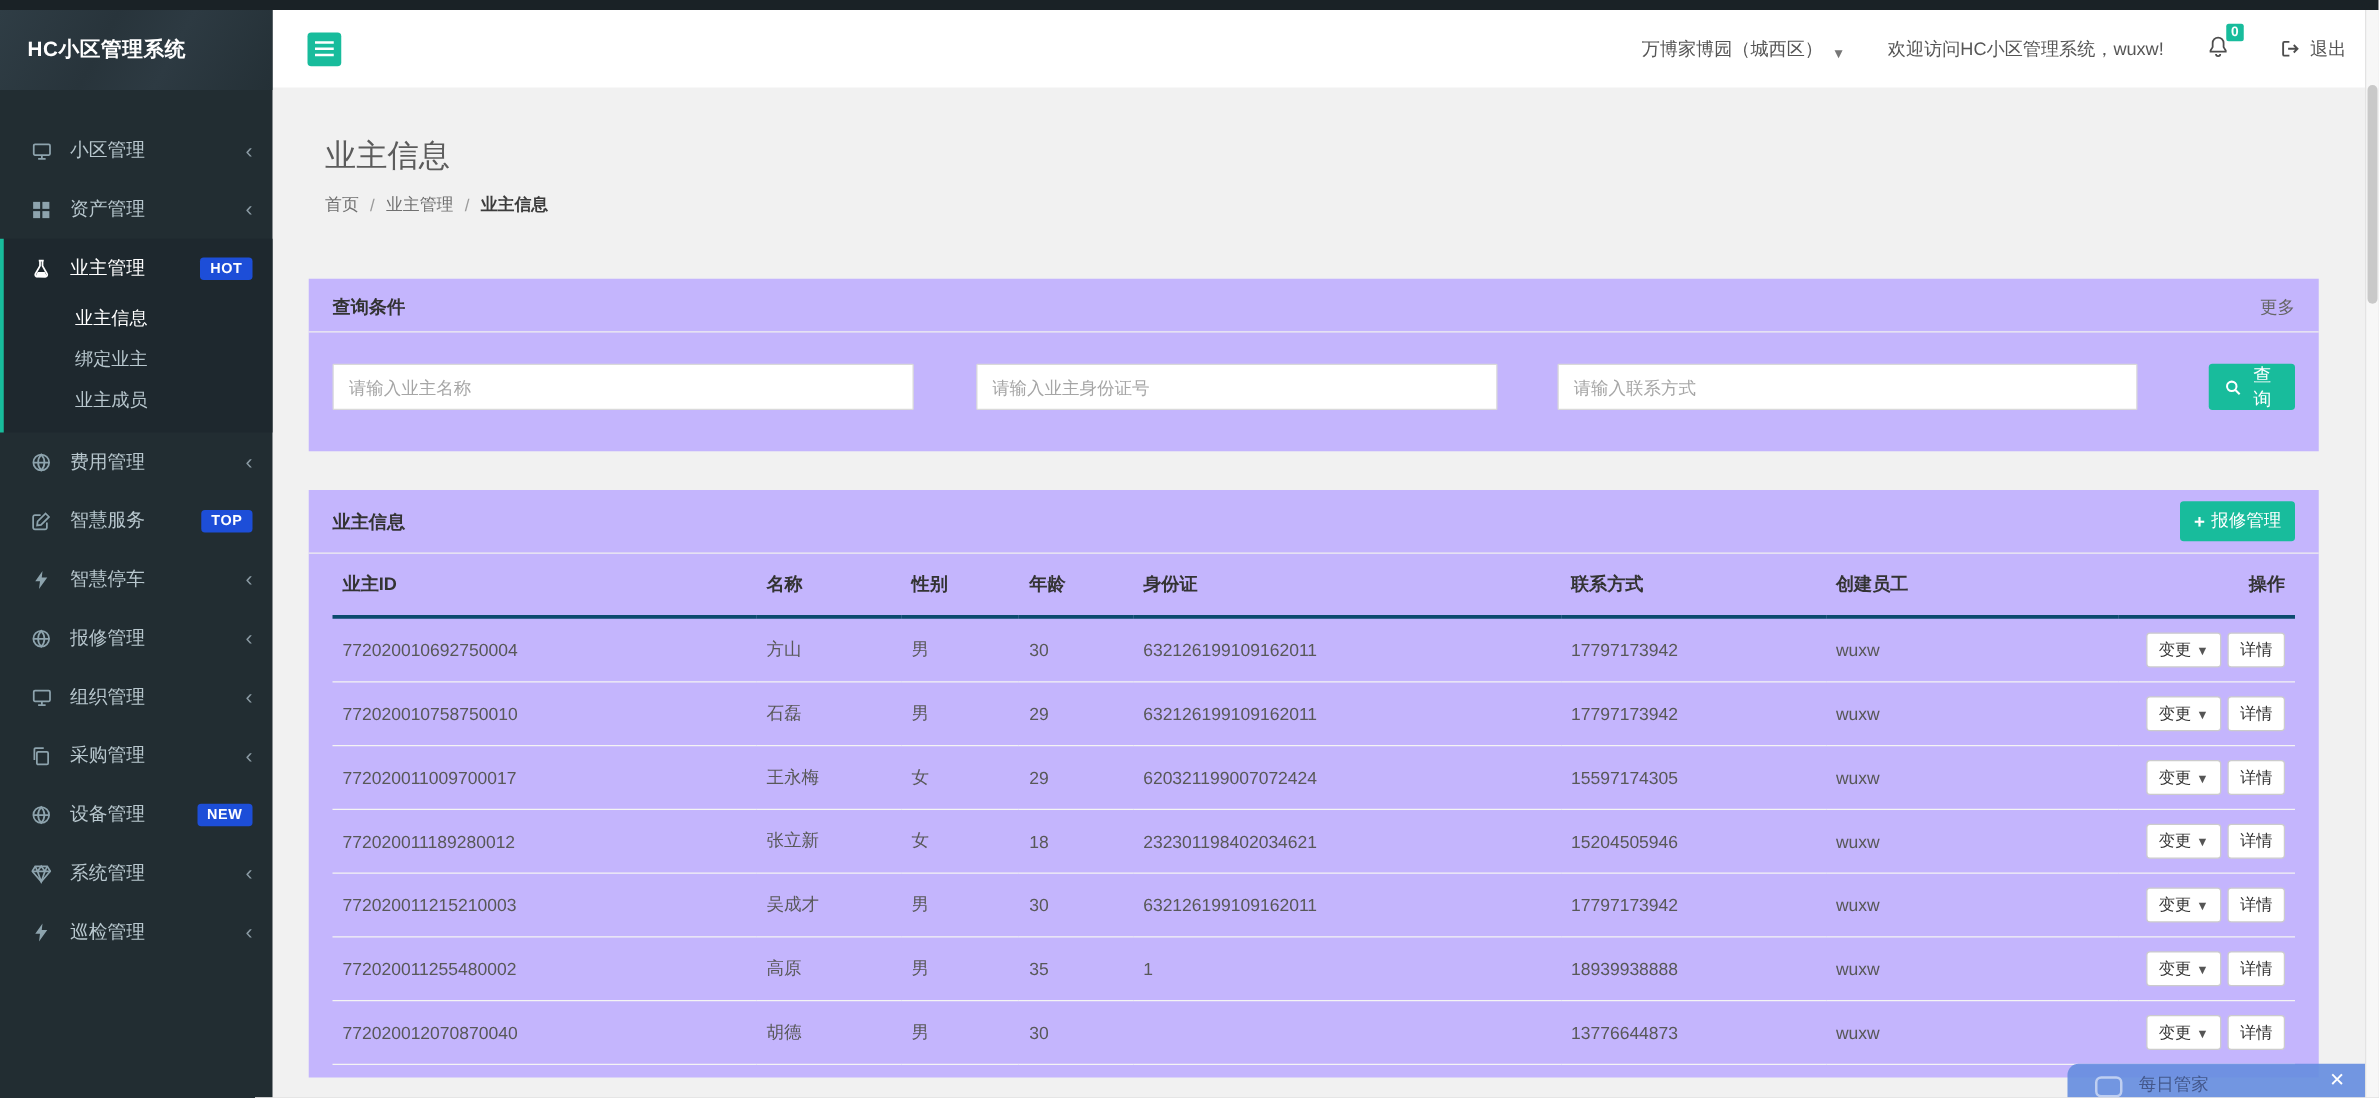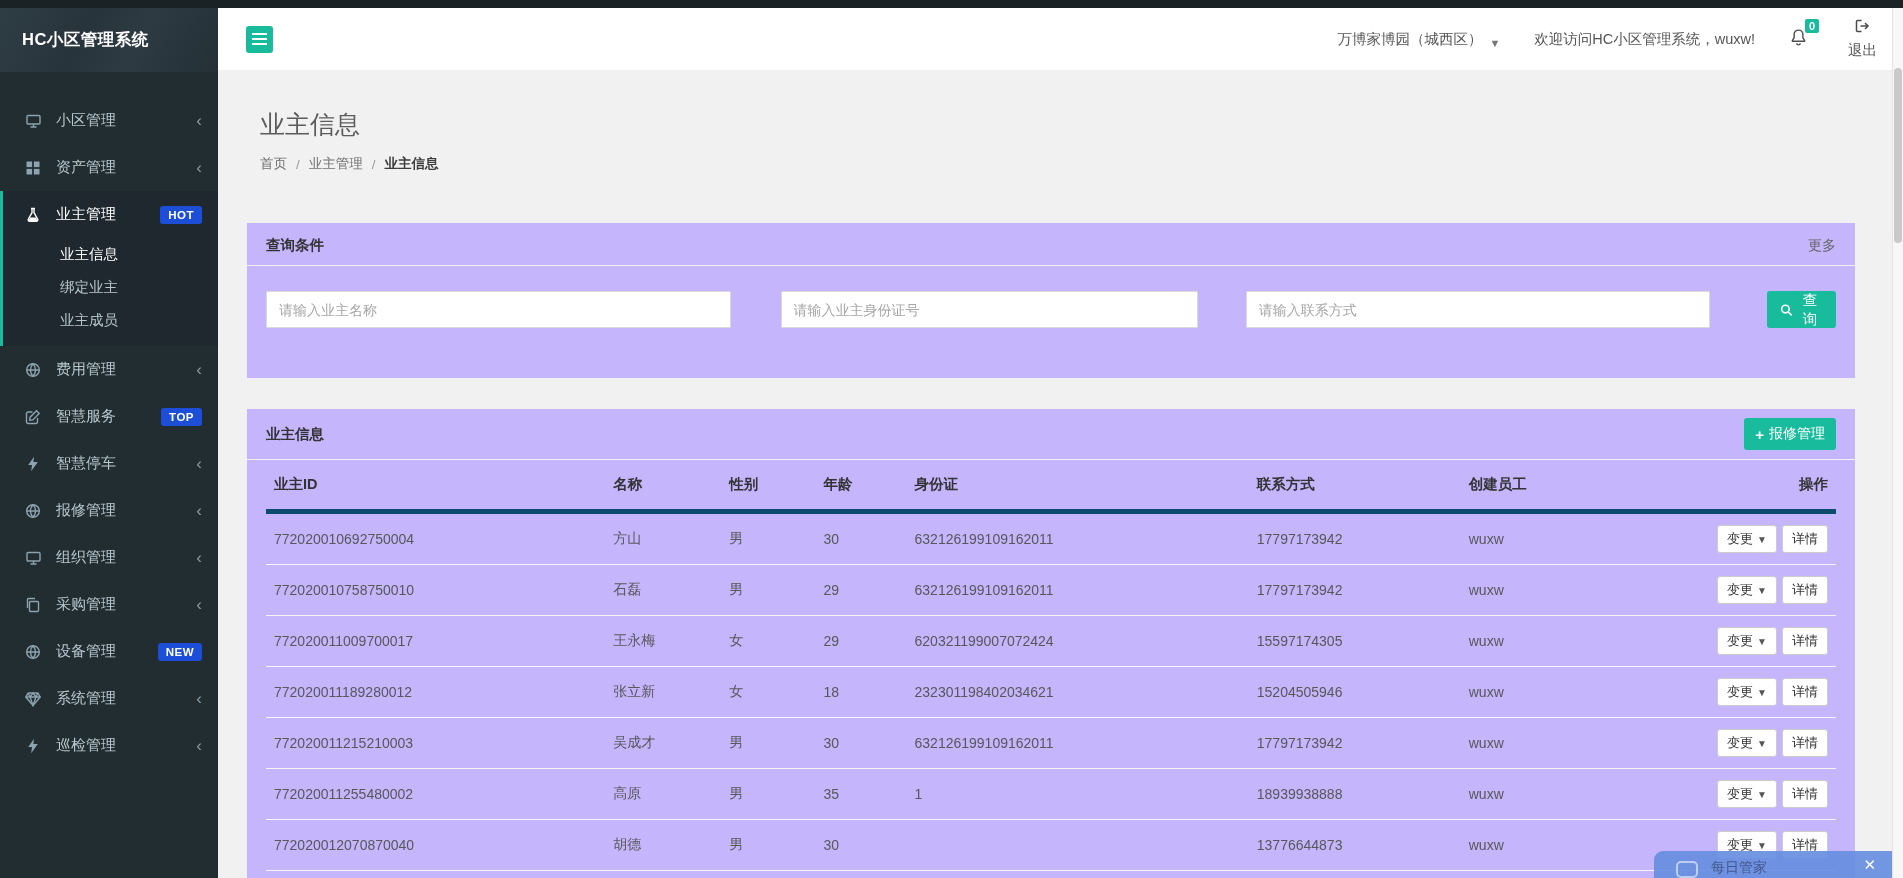--- a/index.html
+++ b/index.html
@@ -41,61 +41,61 @@
                display:flex; flex-direction:column; justify-content:center; align-items:center;
                gap:3px; cursor:pointer; }
   .hamburger i { display:block; width:15px; height:2px; background:#ffffff; }
   .topbar-right { margin-left:auto; display:flex; align-items:center; gap:34px; color:#555555; font-size:14.5px; }
   .community { display:flex; align-items:flex-end; gap:7px; cursor:pointer; }
   .caret-glyph { font-size:11px; color:#777777; }
   .bell-wrap { position:relative; cursor:pointer; margin-right:6px; }
   .bell-wrap svg { stroke:#4d4d4d; fill:none; stroke-width:1.5; }
   .notif-badge { position:absolute; top:-9px; right:-11px; background:#18bc9c; color:#fff;
                  font-size:11px; font-weight:bold; padding:1px 4px; border-radius:2px; }
-  .logout { display:flex; align-items:center; gap:7px; cursor:pointer;flex-direction:column; }
+  .logout { display:flex; align-items:center; gap:7px; cursor:pointer; }
   .logout svg { stroke:#4d4d4d; fill:none; stroke-width:1.5; }
 
   
   .content { position:absolute; left:218px; right:0; top:70px; bottom:0; background:#f1f1f1;
              padding:38px 48px 0 29px; overflow:hidden; }
   .page-head { margin-left:13px; }
   .page-title { font-size:25px; font-weight:400; color:#5c5c5c; }
   .breadcrumb { margin-top:14px; font-size:13.5px; color:#707070; display:flex; gap:9px; align-items:center; }
   .breadcrumb .bc-link { cursor:pointer; }
   .breadcrumb .bc-sep { color:#9a9a9a; }
   .breadcrumb .bc-current { font-weight:bold; color:#3c3c3c; }
 
   .panel { background:#c4b5fd; }
   .panel-head { display:flex; align-items:center; padding:13px 19px 10px; }
   .panel-title { font-size:14.5px; font-weight:bold; color:#333333; }
   .more-link { margin-left:auto; color:#666666; font-size:14px; cursor:pointer; }
   .panel-divider { border-bottom:1px solid #f0f0f0; }
 
   .search-panel { margin-top:50px; }
-  .search-body { display:flex; align-items:center; padding:25px 19px 50px;gap:10px; }
+  .search-body { display:flex; align-items:center; padding:25px 19px 33px;gap:10px; }
   .s-input { height:37px; border:1px solid #d9d9d9; border-radius:1px; padding:0 12px;
              font-size:14px; color:#333; width:508px; outline:none; font-family:inherit; }
   .s-input::placeholder { color:#a6a6a6; }
   .s-input.mid { width:456px; }
   .gap1 { width:30px; flex:none; } .gap2 { width:28px; flex:none; } .gap3 { width:37px; flex:none; }
   .search-btn { height:37px; padding:0 13px; background:#18bc9c; border:none; border-radius:3px;
                 color:#fff; font-size:14.5px; display:flex; align-items:center; gap:4px;
                 cursor:pointer; font-family:inherit; }
   .search-btn svg { stroke:#fff; fill:none; stroke-width:1.8; }
 
   .table-panel { margin-top:31px; }
   .table-panel .panel-head { padding:9px 19px; }
   .add-btn { margin-left:auto; background:#18bc9c; border:none; border-radius:3px; color:#fff;
              font-size:14px; padding:7px 11px; display:flex; align-items:center; gap:5px;
              cursor:pointer; font-family:inherit; }
   .add-btn .plus { font-size:15px; font-weight:bold; line-height:1; }
   .table-wrap { padding:0 19px 10px; }
   table { width:100%; border-collapse:collapse; table-layout:fixed; }
   th { text-align:left; font-size:14.5px; color:#333333; font-weight:bold;
-       padding:15px 8px; border-bottom:5px solid #0c4a6e; }
+       padding:15px 8px; border-bottom:3px solid #0c4a6e; }
   td { font-size:14px; color:#585858; padding:11px 8px; border-bottom:1px solid #f4f4f4;
        white-space:nowrap; overflow:hidden; }
   th.col-actions, td.col-actions { text-align:right; }
   .row-btn { background:#ffffff; border:1px solid #cccccc; border-radius:3px; padding:4px 9px;
              font-size:13px; color:#333333; cursor:pointer; font-family:inherit; }
   .row-btn + .row-btn { margin-left:5px; }
   .btn-caret { font-size:10px; color:#555; margin-left:4px; }
 
   
   .scrollbar { position:absolute; right:0; top:8px; bottom:0; width:11px; background:#f7f7f7;

